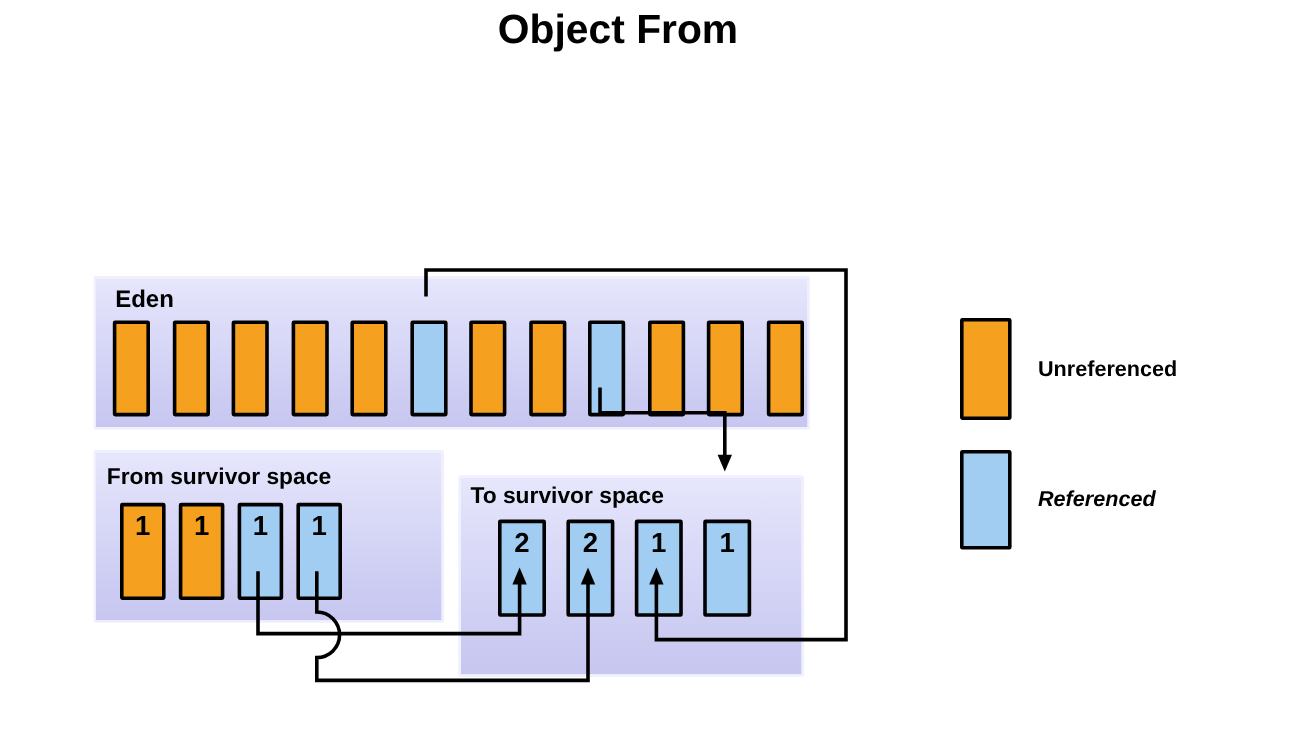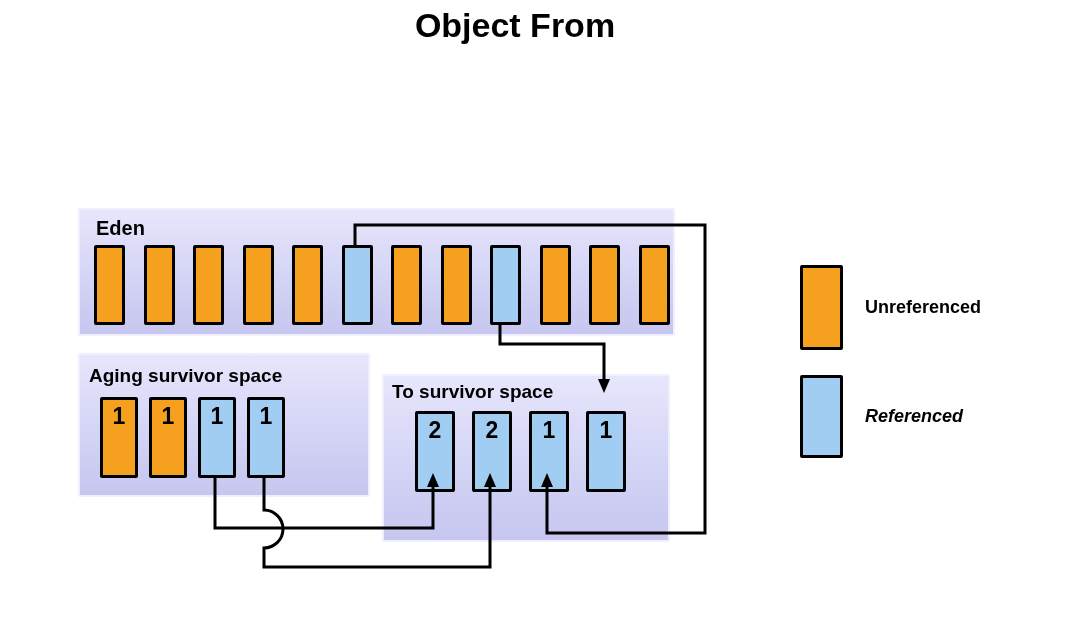--- a/index.html
+++ b/index.html
@@ -8,21 +8,21 @@
     font-family:"Liberation Sans",sans-serif;color:#000;overflow:hidden;
   }
   .title{
     position:absolute;left:0;top:6px;width:1030px;text-align:center;
     font-size:34px;font-weight:bold;letter-spacing:0px;
   }
   .region{
     position:absolute;
     background:linear-gradient(180deg,var(--c-region_top) 0%, var(--c-region_mid) 45%, var(--c-region_bottom) 100%);
     border:2px solid var(--c-region_edge);
-    box-sizing:border-box;border-radius:2px;
+    box-sizing:border-box;border-radius:2px;margin-top:22px;
   }
   #eden-region{left:78px;top:208px;width:597px;height:128px;}
   #from-region{left:78px;top:353px;width:292px;height:144px;}
   #to-region{left:382px;top:374px;width:288px;height:168px;}
   .region-label{font-weight:bold;display:block;}
   #eden-region .region-label{font-size:20px;padding:7px 0 0 16px;}
   #from-region .region-label{font-size:19px;padding:10px 0 0 9px;}
   #to-region .region-label{font-size:19px;padding:5px 0 0 8px;}
   .cells{display:flex;align-items:flex-start;}
   #eden-region .cells{margin:5px 0 0 14px;gap:18.5px;}
@@ -67,21 +67,21 @@
       <div class="cell" style="background: rgb(245, 161, 31);"></div>
       <div class="cell" style="background: rgb(245, 161, 31);"></div>
       <div class="cell" style="background: rgb(162, 205, 242);"></div>
       <div class="cell" style="background: rgb(245, 161, 31);"></div>
       <div class="cell" style="background: rgb(245, 161, 31);"></div>
       <div class="cell" style="background: rgb(245, 161, 31);"></div>
     </div>
 </div>
 
 <div class="region" id="from-region">
-  <span class="region-label">Aging survivor space</span>
+  <span class="region-label">From survivor space</span>
   <div class="cells">
       <div class="cell" style="background: rgb(245, 161, 31);">
         <span class="age">1</span>
       </div>
       <div class="cell" style="background: rgb(245, 161, 31);">
         <span class="age">1</span>
       </div>
       <div class="cell" style="background: rgb(162, 205, 242);">
         <span class="age">1</span>
       </div>

